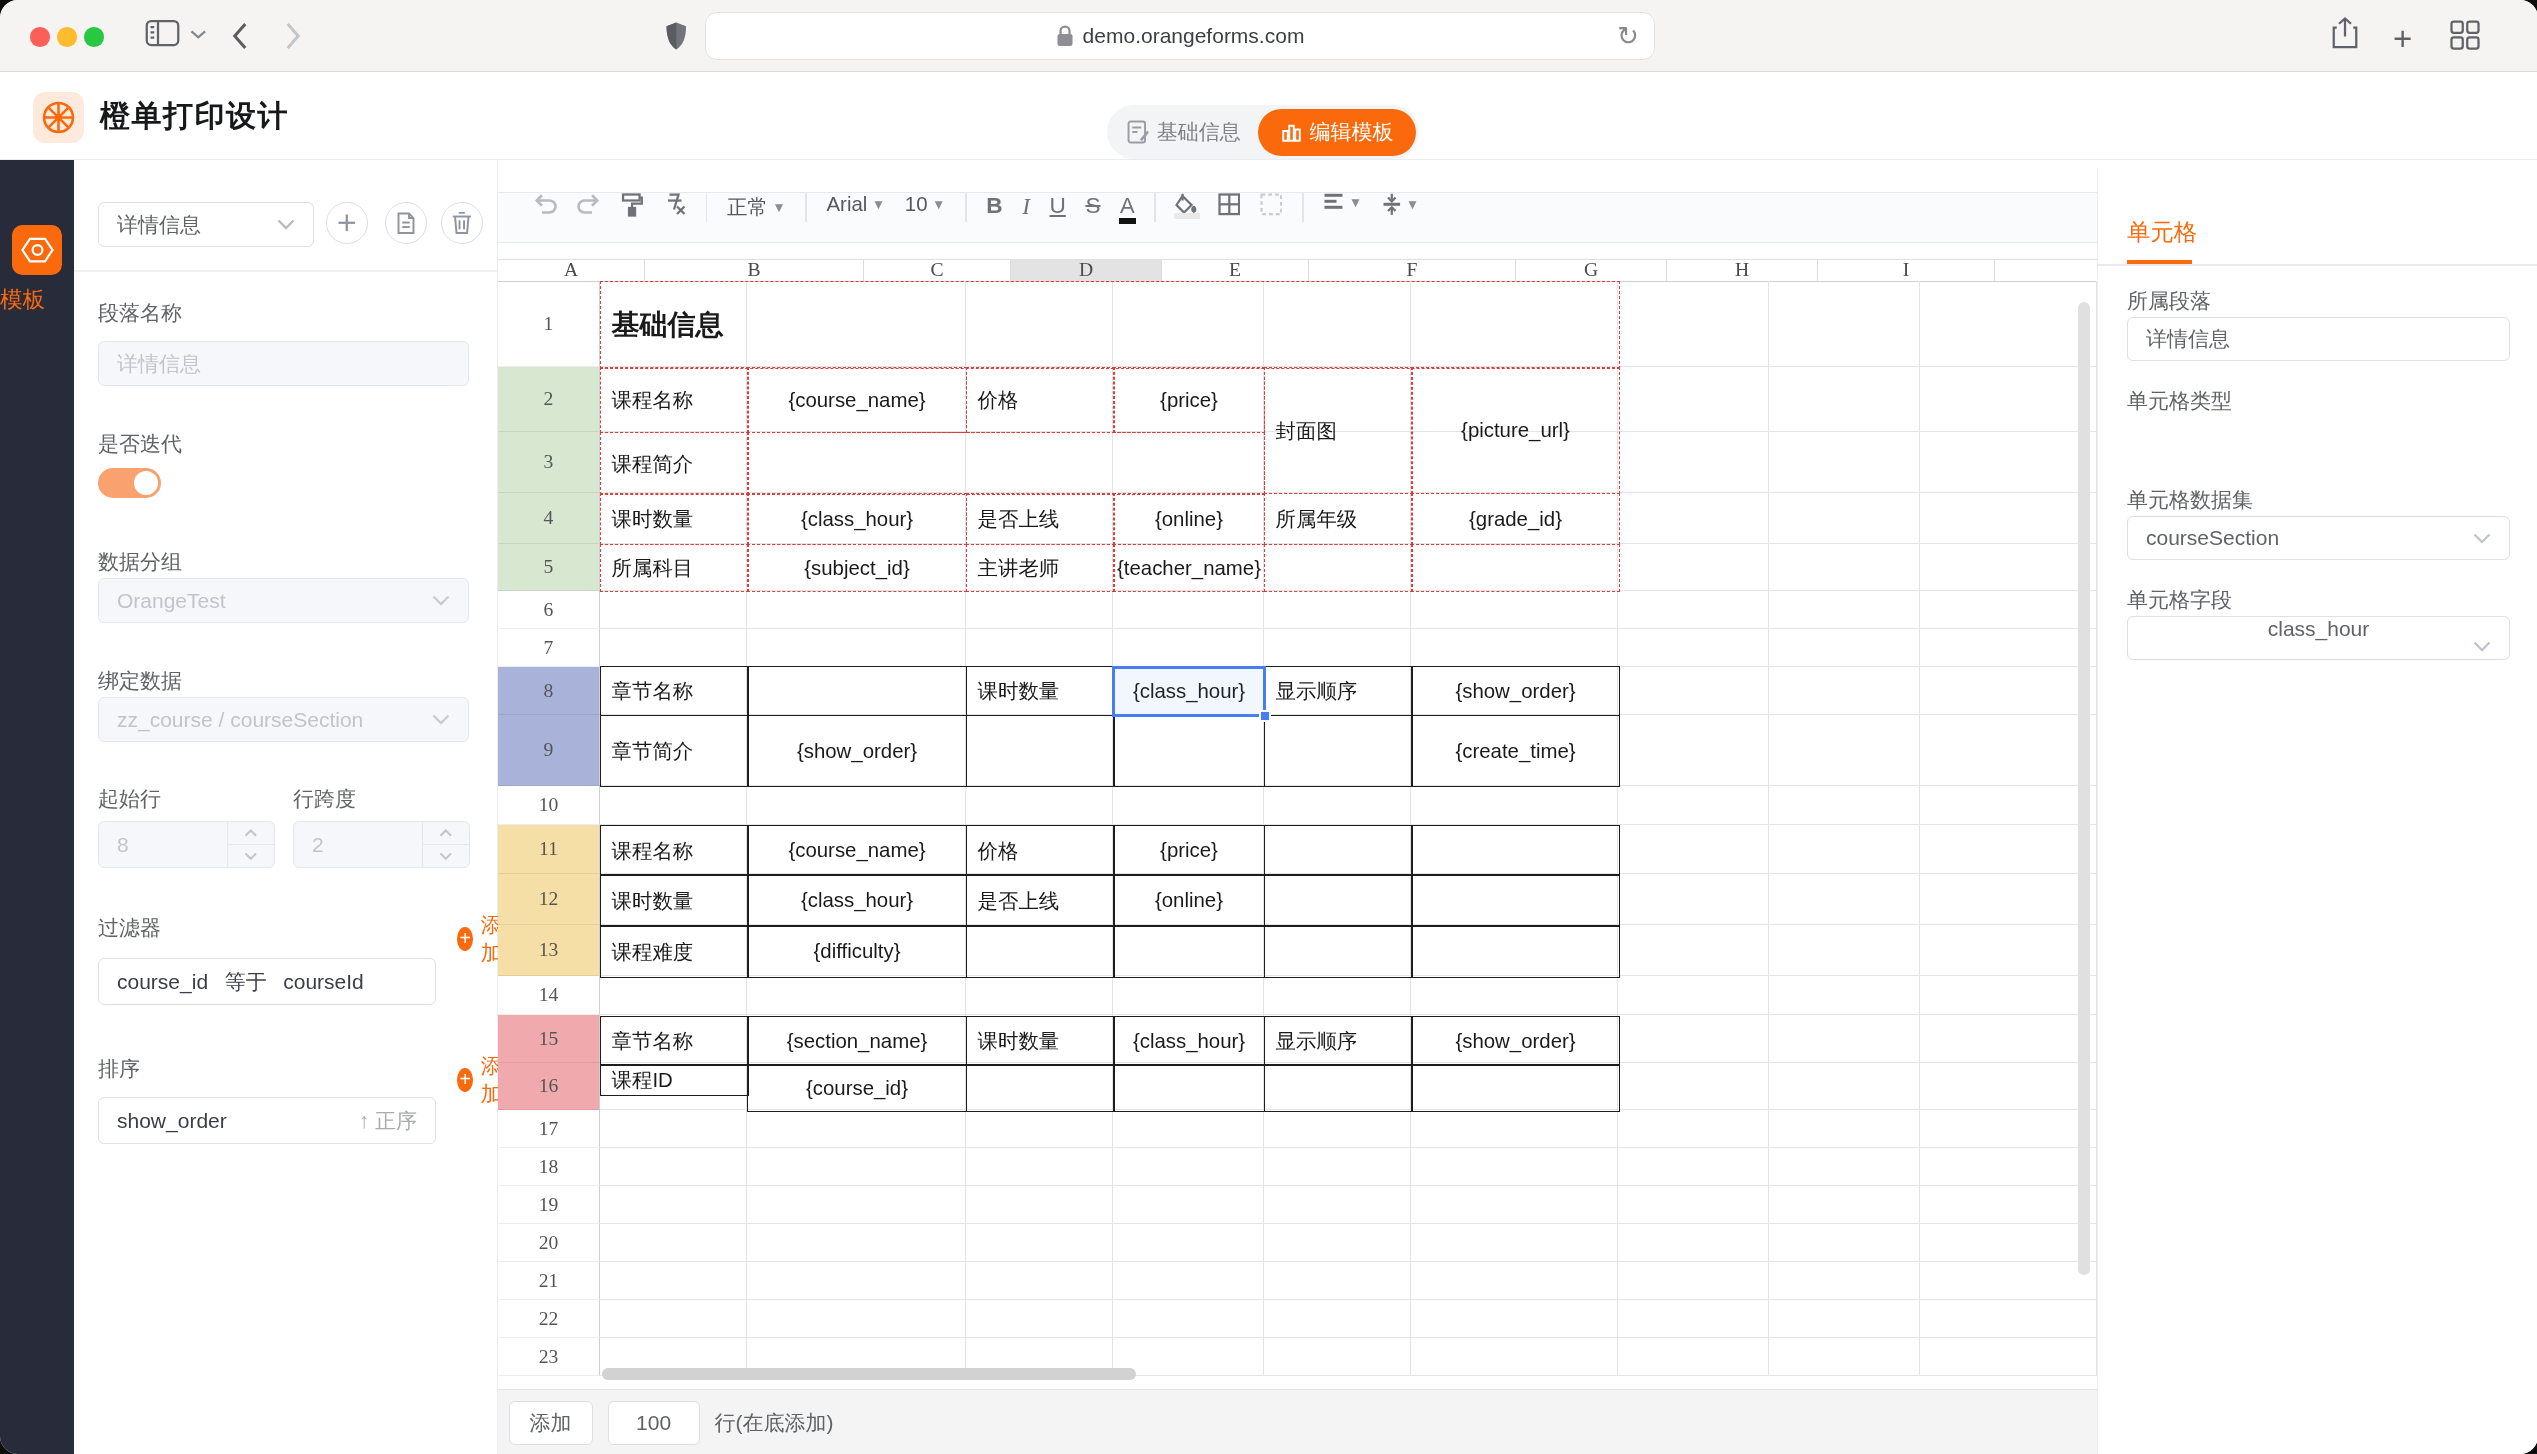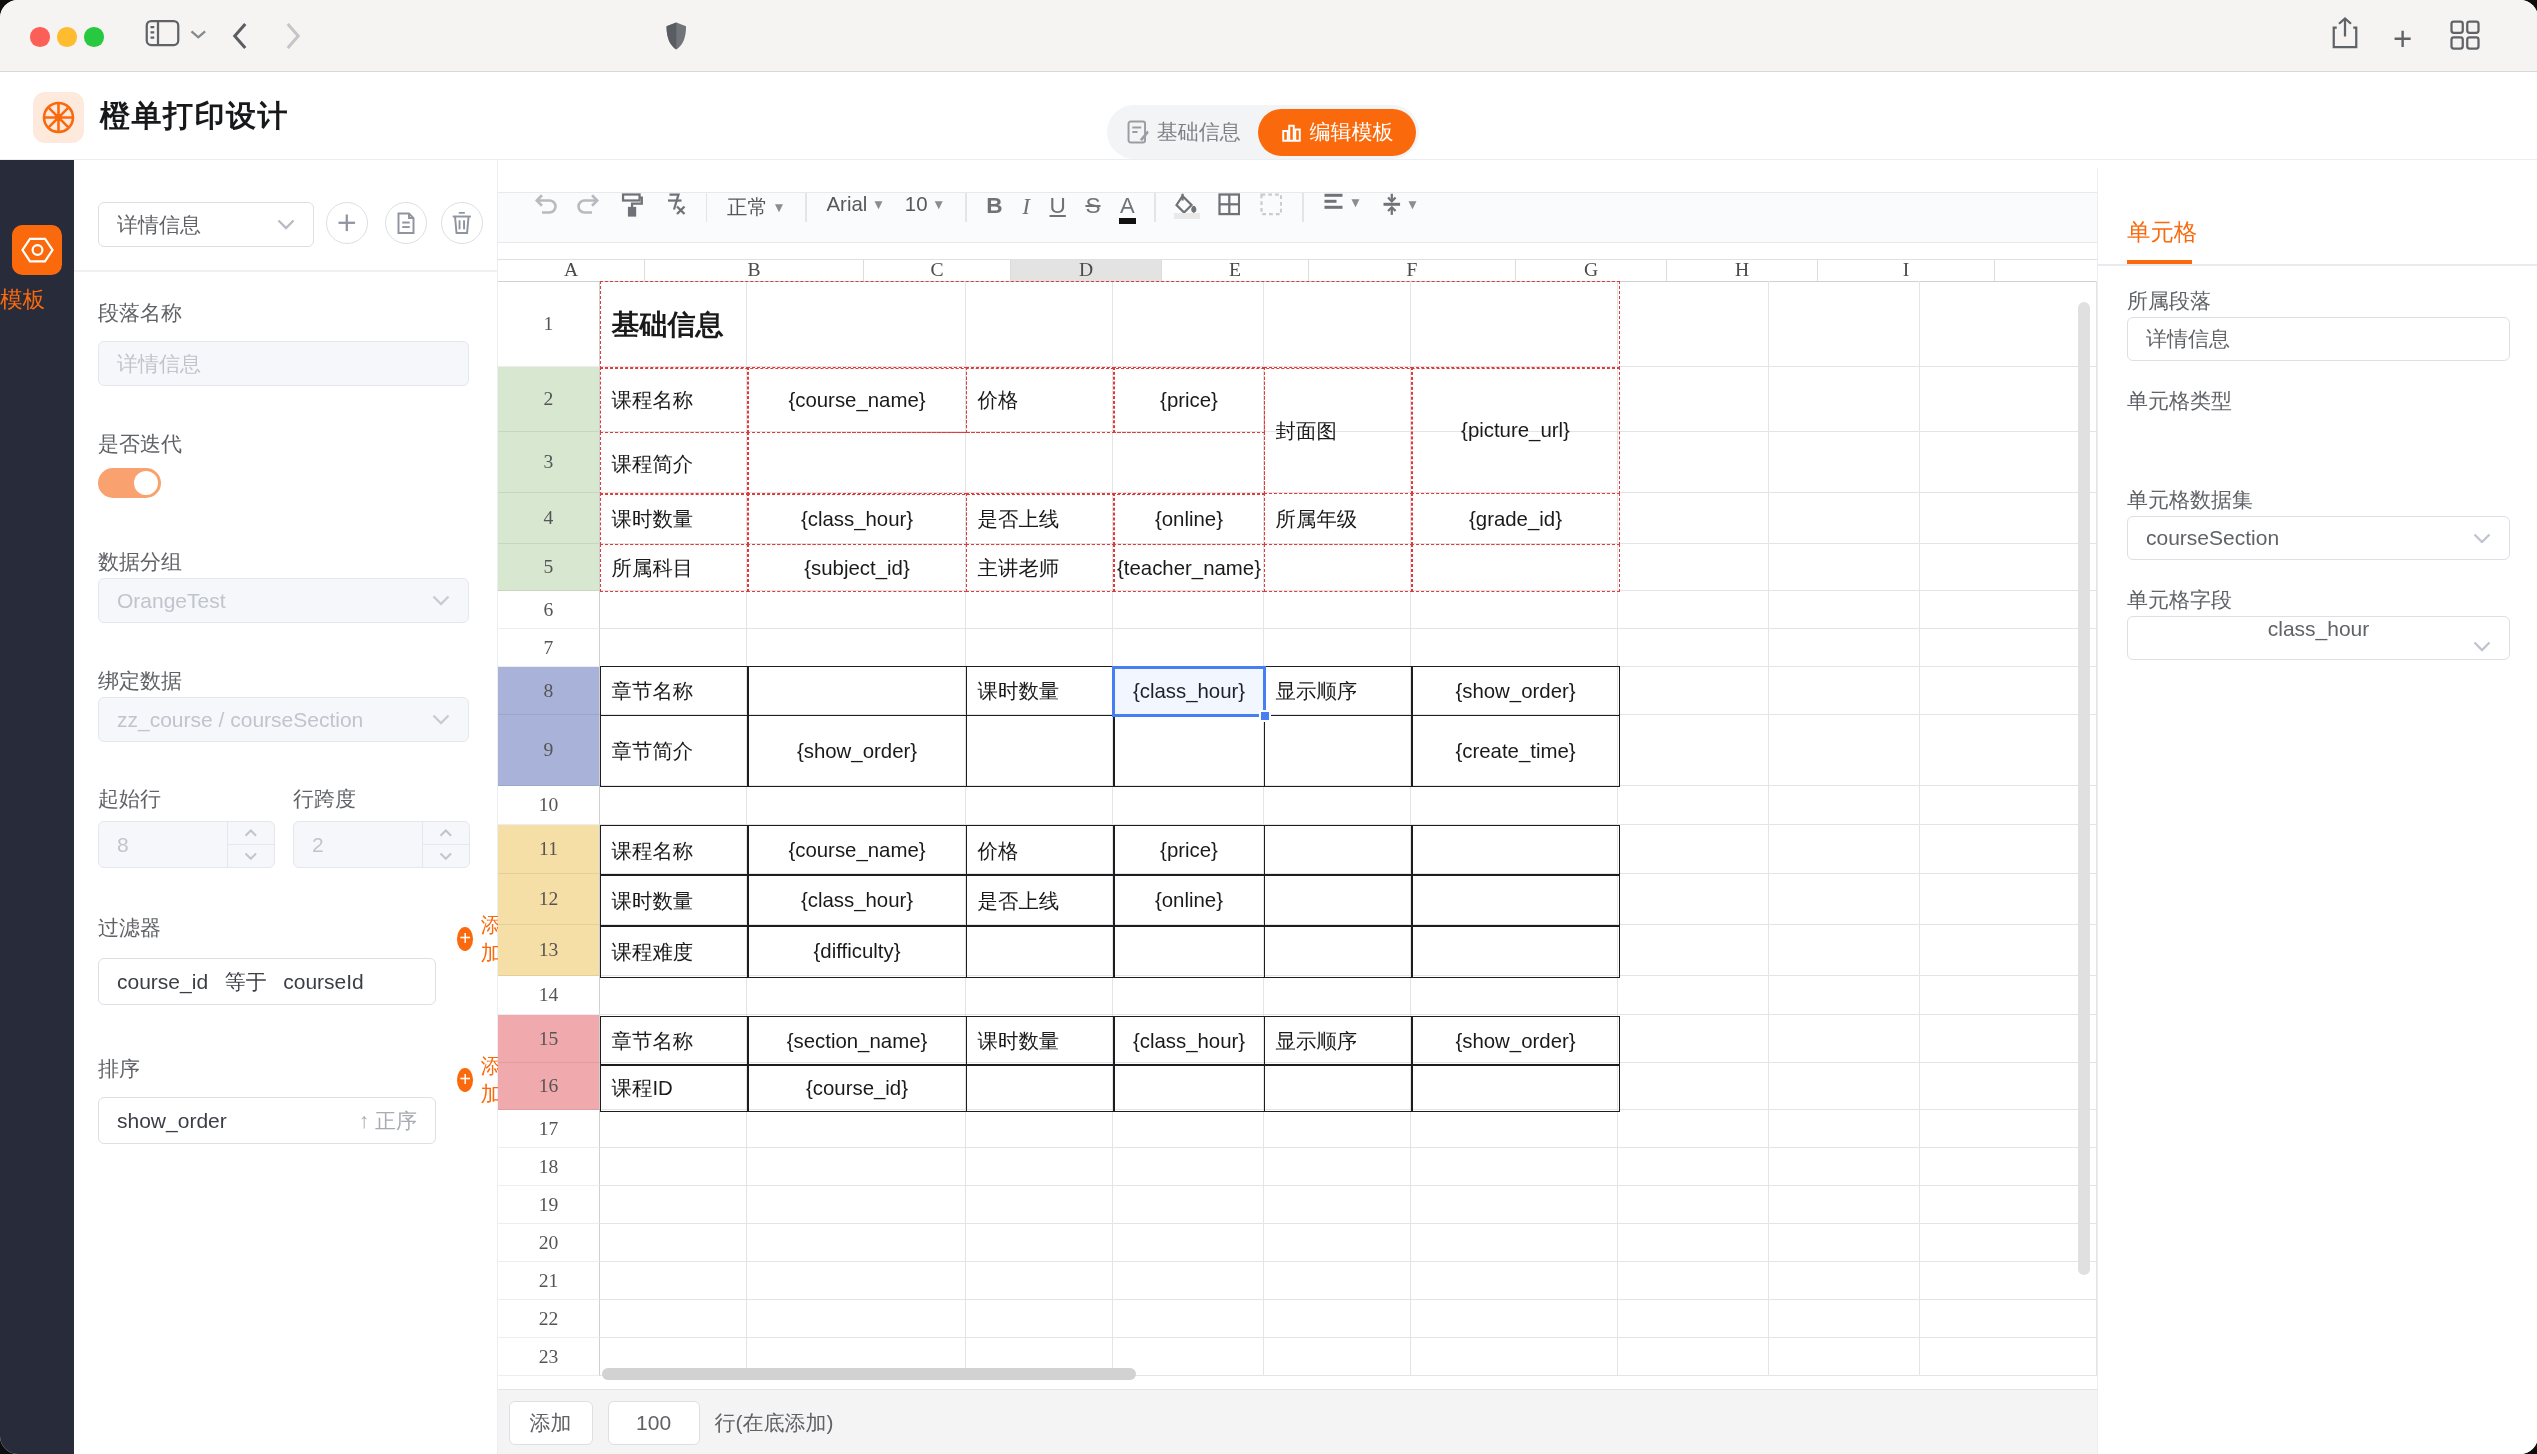--- a/index.html
+++ b/index.html
@@ -131,20 +131,30 @@
       <svg width="18" height="30" viewBox="0 0 24 40" fill="none" stroke="#c3c5c8" stroke-width="4">
           <polyline points="5,4 19,20 5,36"></polyline>
         </svg>
     </span>
     <span class="chrome-ic" style="left:665px; top:21px;">
       <svg width="22.6" height="30" viewBox="0 0 30 40">
           <path d="M15 2 L28 7 C28 22 24 32 15 38 C6 32 2 22 2 7 Z" fill="#71757a"></path>
           <path d="M15 2 L15 38 C6 32 2 22 2 7 Z" fill="#595d62"></path>
         </svg>
     </span>
+    <div class="urlbar">
+      <span>
+        <svg width="18" height="22.6" viewBox="0 0 24 30">
+            <rect x="2" y="12" width="20" height="16" rx="3" fill="#8e8e93"></rect>
+            <path d="M6 12 V8 a6 6 0 0 1 12 0 v4" fill="none" stroke="#8e8e93" stroke-width="3"></path>
+          </svg>
+      </span>
+      <span>demo.orangeforms.com</span>
+      <span class="refresh">↻</span>
+    </div>
     <span class="chrome-ic" style="left:2332px; top:16.6px;">
       <svg width="26" height="33" viewBox="0 0 34 44" fill="none" stroke="#5f6368" stroke-width="3">
           <path d="M6 16 H2 V42 H32 V16 H28" transform="translate(0,-2)"></path>
           <line x1="17" y1="2" x2="17" y2="26"></line>
           <polyline points="9,9 17,2 25,9"></polyline>
         </svg>
     </span>
     <span class="chrome-ic" style="left:2393px; top:19.6px; font-size:33px; color:#5f6368;">+</span>
     <span class="chrome-ic" style="left:2450px; top:19.6px;">
       <svg width="30" height="30" viewBox="0 0 40 40" fill="none" stroke="#5f6368" stroke-width="3">
@@ -767,21 +777,21 @@
         <div class="scell ac" style="left: 366px; top: 644px; width: 149px; height: 53px; border: 1.5px solid rgb(29, 29, 31);"></div>
         <div class="scell ac" style="left: 513px; top: 644px; width: 152px; height: 53px; border: 1.5px solid rgb(29, 29, 31);"></div>
         <div class="scell ac" style="left: 664px; top: 644px; width: 149px; height: 53px; border: 1.5px solid rgb(29, 29, 31);"></div>
         <div class="scell ac" style="left: 811px; top: 644px; width: 209px; height: 53px; border: 1.5px solid rgb(29, 29, 31);"></div>
         <div class="scell al" style="left: 0px; top: 735px; width: 149px; height: 50px; border: 1.5px solid rgb(29, 29, 31);">章节名称</div>
         <div class="scell ac" style="left: 147px; top: 735px; width: 220px; height: 50px; border: 1.5px solid rgb(29, 29, 31);">{section_name}</div>
         <div class="scell al" style="left: 366px; top: 735px; width: 149px; height: 50px; border: 1.5px solid rgb(29, 29, 31);">课时数量</div>
         <div class="scell ac" style="left: 513px; top: 735px; width: 152px; height: 50px; border: 1.5px solid rgb(29, 29, 31);">{class_hour}</div>
         <div class="scell al" style="left: 664px; top: 735px; width: 149px; height: 50px; border: 1.5px solid rgb(29, 29, 31);">显示顺序</div>
         <div class="scell ac" style="left: 811px; top: 735px; width: 209px; height: 50px; border: 1.5px solid rgb(29, 29, 31);">{show_order}</div>
-        <div class="scell al" style="left: 0px; top: 783px; width: 149px; height: 48px; border: 1.5px solid rgb(29, 29, 31);">课程ID</div>
+        <div class="scell al" style="left: 0px; top: 783px; width: 149px; height: 32px; border: 1.5px solid rgb(29, 29, 31);">课程ID</div>
         <div class="scell ac" style="left: 147px; top: 783px; width: 220px; height: 48px; border: 1.5px solid rgb(29, 29, 31);">{course_id}</div>
         <div class="scell ac" style="left: 366px; top: 783px; width: 149px; height: 48px; border: 1.5px solid rgb(29, 29, 31);"></div>
         <div class="scell ac" style="left: 513px; top: 783px; width: 152px; height: 48px; border: 1.5px solid rgb(29, 29, 31);"></div>
         <div class="scell ac" style="left: 664px; top: 783px; width: 149px; height: 48px; border: 1.5px solid rgb(29, 29, 31);"></div>
         <div class="scell ac" style="left: 811px; top: 783px; width: 209px; height: 48px; border: 1.5px solid rgb(29, 29, 31);"></div>
         <div class="sel-overlay" style="left: 512px; top: 385px; width: 154px; height: 51px;"></div>
         <div class="sel-handle" style="left: 659px; top: 429px;"></div>
       </div>
 
     <div class="hscroll"></div>

